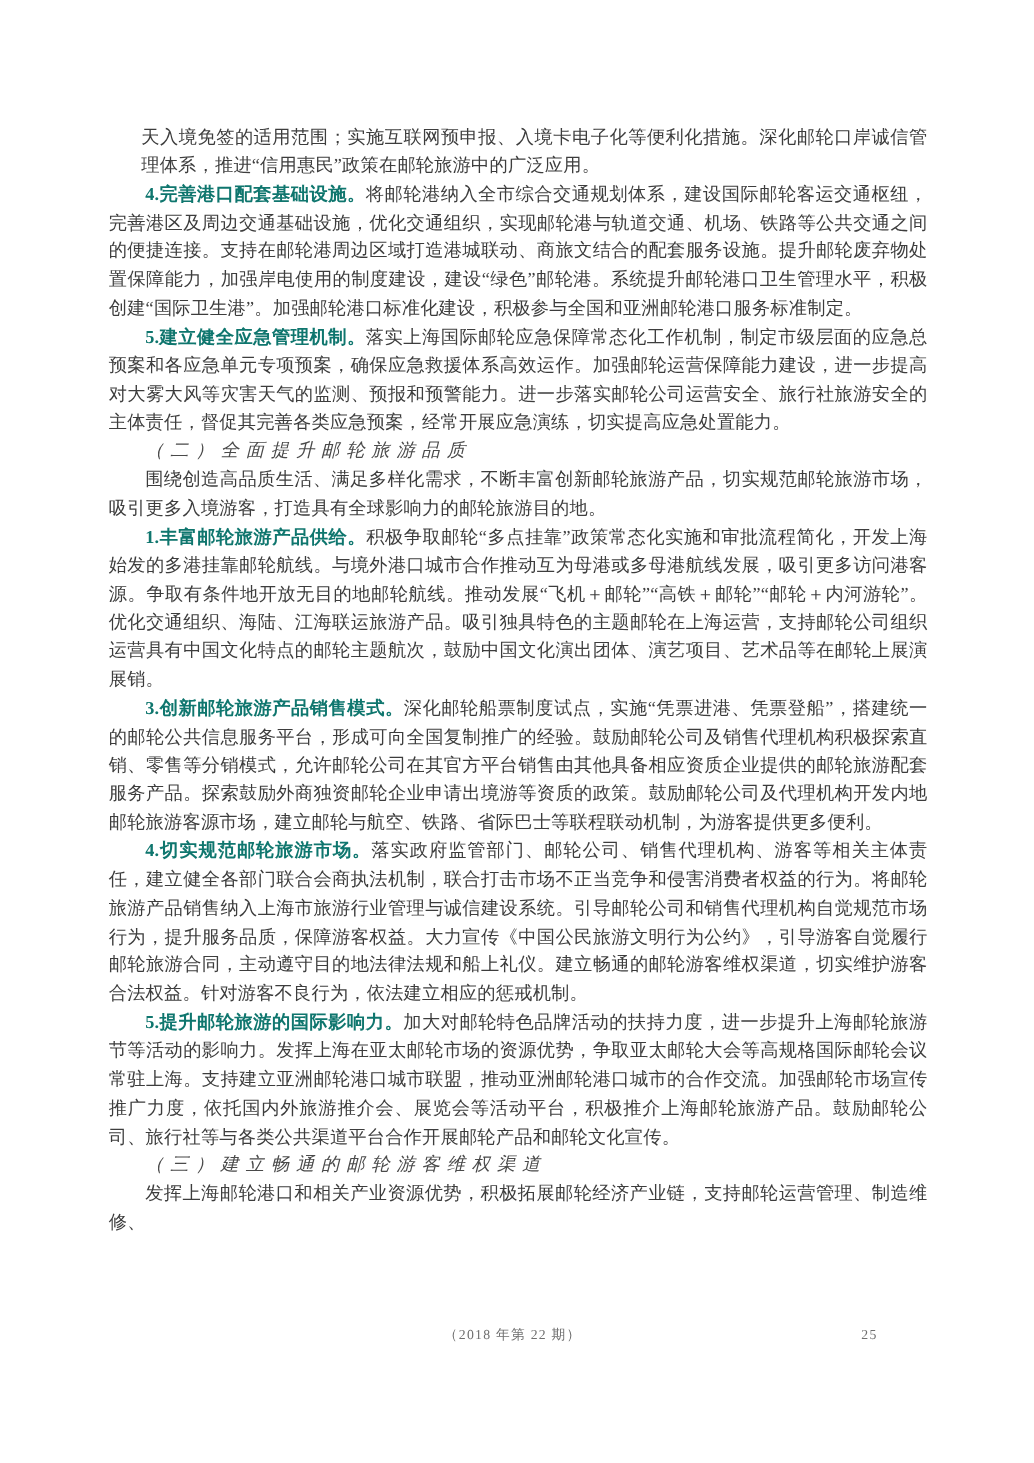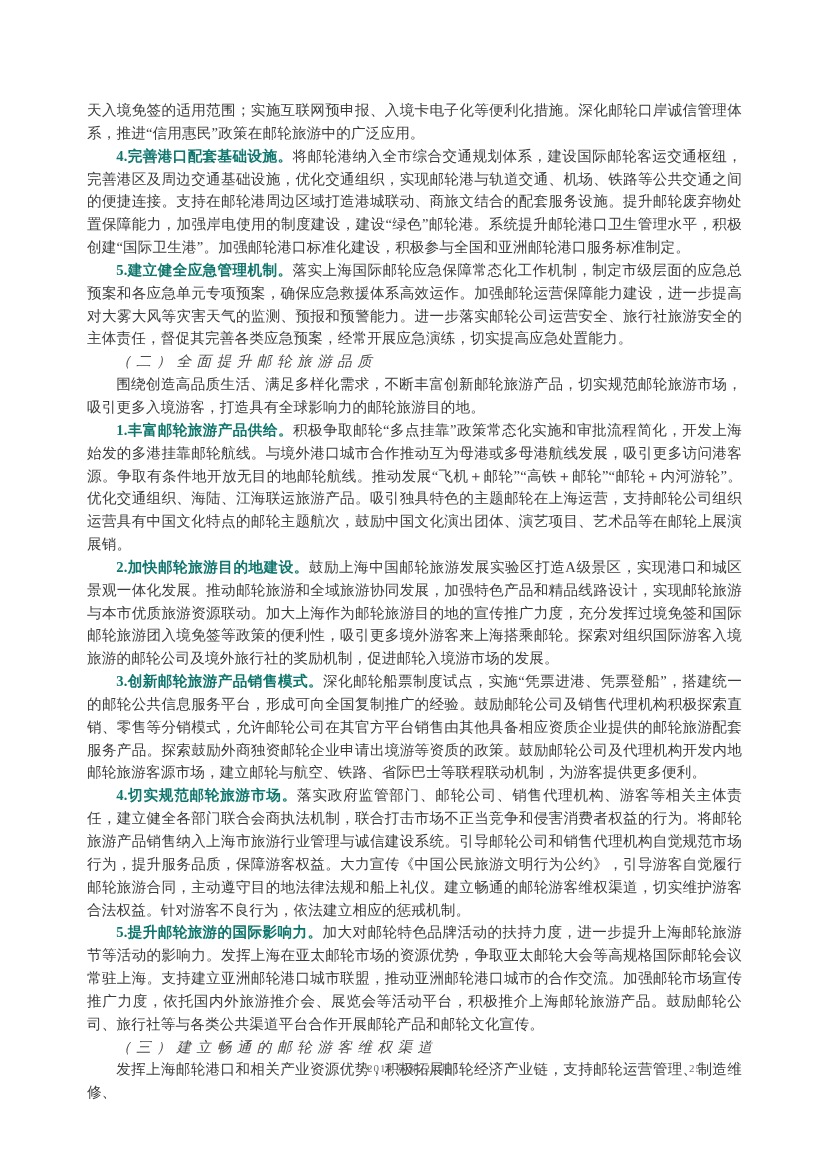--- a/index.html
+++ b/index.html
@@ -25,20 +25,21 @@
     font-size: 14.6px;
     line-height: 22.85px;
     text-align: justify;
     text-justify: inter-ideograph;
     color: #3d3d3d;
     text-indent: 2em;
     letter-spacing: 0.15px;
   }
   .page p.cont {
     text-indent: 0;
+    margin-left: 26px;
   }
   .num-title {
     font-weight: bold;
     color: #0f766e;
   }
   .page p.sec-heading {
     font-style: italic;
     letter-spacing: 5.5px;
     color: #4a4a4a;
     text-align: left;
@@ -75,21 +76,20 @@
   <p><b class="num-title">4.完善港口配套基础设施。</b><span>将邮轮港纳入全市综合交通规划体系，建设国际邮轮客运交通枢纽，完善港区及周边交通基础设施，优化交通组织，实现邮轮港与轨道交通、机场、铁路等公共交通之间的便捷连接。支持在邮轮港周边区域打造港城联动、商旅文结合的配套服务设施。提升邮轮废弃物处置保障能力，加强岸电使用的制度建设，建设“绿色”邮轮港。系统提升邮轮港口卫生管理水平，积极创建“国际卫生港”。加强邮轮港口标准化建设，积极参与全国和亚洲邮轮港口服务标准制定。</span></p>
 
   <p><b class="num-title">5.建立健全应急管理机制。</b><span>落实上海国际邮轮应急保障常态化工作机制，制定市级层面的应急总预案和各应急单元专项预案，确保应急救援体系高效运作。加强邮轮运营保障能力建设，进一步提高对大雾大风等灾害天气的监测、预报和预警能力。进一步落实邮轮公司运营安全、旅行社旅游安全的主体责任，督促其完善各类应急预案，经常开展应急演练，切实提高应急处置能力。</span></p>
 
   <p class="sec-heading">（二）全面提升邮轮旅游品质</p>
 
   <p>围绕创造高品质生活、满足多样化需求，不断丰富创新邮轮旅游产品，切实规范邮轮旅游市场，吸引更多入境游客，打造具有全球影响力的邮轮旅游目的地。</p>
 
   <p><b class="num-title">1.丰富邮轮旅游产品供给。</b><span>积极争取邮轮“多点挂靠”政策常态化实施和审批流程简化，开发上海始发的多港挂靠邮轮航线。与境外港口城市合作推动互为母港或多母港航线发展，吸引更多访问港客源。争取有条件地开放无目的地邮轮航线。推动发展“飞机＋邮轮”“高铁＋邮轮”“邮轮＋内河游轮”。优化交通组织、海陆、江海联运旅游产品。吸引独具特色的主题邮轮在上海运营，支持邮轮公司组织运营具有中国文化特点的邮轮主题航次，鼓励中国文化演出团体、演艺项目、艺术品等在邮轮上展演展销。</span></p>
 
-  <p><b class="num-title">2.加快邮轮旅游目的地建设。</b><span>鼓励上海中国邮轮旅游发展实验区打造A级景区，实现港口和城区景观一体化发展。推动邮轮旅游和全域旅游协同发展，加强特色产品和精品线路设计，实现邮轮旅游与本市优质旅游资源联动。加大上海作为邮轮旅游目的地的宣传推广力度，充分发挥过境免签和国际邮轮旅游团入境免签等政策的便利性，吸引更多境外游客来上海搭乘邮轮。探索对组织国际游客入境旅游的邮轮公司及境外旅行社的奖励机制，促进邮轮入境游市场的发展。</span></p>
 
   <p><b class="num-title">3.创新邮轮旅游产品销售模式。</b><span>深化邮轮船票制度试点，实施“凭票进港、凭票登船”，搭建统一的邮轮公共信息服务平台，形成可向全国复制推广的经验。鼓励邮轮公司及销售代理机构积极探索直销、零售等分销模式，允许邮轮公司在其官方平台销售由其他具备相应资质企业提供的邮轮旅游配套服务产品。探索鼓励外商独资邮轮企业申请出境游等资质的政策。鼓励邮轮公司及代理机构开发内地邮轮旅游客源市场，建立邮轮与航空、铁路、省际巴士等联程联动机制，为游客提供更多便利。</span></p>
 
   <p><b class="num-title">4.切实规范邮轮旅游市场。</b><span>落实政府监管部门、邮轮公司、销售代理机构、游客等相关主体责任，建立健全各部门联合会商执法机制，联合打击市场不正当竞争和侵害消费者权益的行为。将邮轮旅游产品销售纳入上海市旅游行业管理与诚信建设系统。引导邮轮公司和销售代理机构自觉规范市场行为，提升服务品质，保障游客权益。大力宣传《中国公民旅游文明行为公约》，引导游客自觉履行邮轮旅游合同，主动遵守目的地法律法规和船上礼仪。建立畅通的邮轮游客维权渠道，切实维护游客合法权益。针对游客不良行为，依法建立相应的惩戒机制。</span></p>
 
   <p><b class="num-title">5.提升邮轮旅游的国际影响力。</b><span>加大对邮轮特色品牌活动的扶持力度，进一步提升上海邮轮旅游节等活动的影响力。发挥上海在亚太邮轮市场的资源优势，争取亚太邮轮大会等高规格国际邮轮会议常驻上海。支持建立亚洲邮轮港口城市联盟，推动亚洲邮轮港口城市的合作交流。加强邮轮市场宣传推广力度，依托国内外旅游推介会、展览会等活动平台，积极推介上海邮轮旅游产品。鼓励邮轮公司、旅行社等与各类公共渠道平台合作开展邮轮产品和邮轮文化宣传。</span></p>
 
   <p class="sec-heading">（三）建立畅通的邮轮游客维权渠道</p>
 
   <p>发挥上海邮轮港口和相关产业资源优势，积极拓展邮轮经济产业链，支持邮轮运营管理、制造维修、</p>

